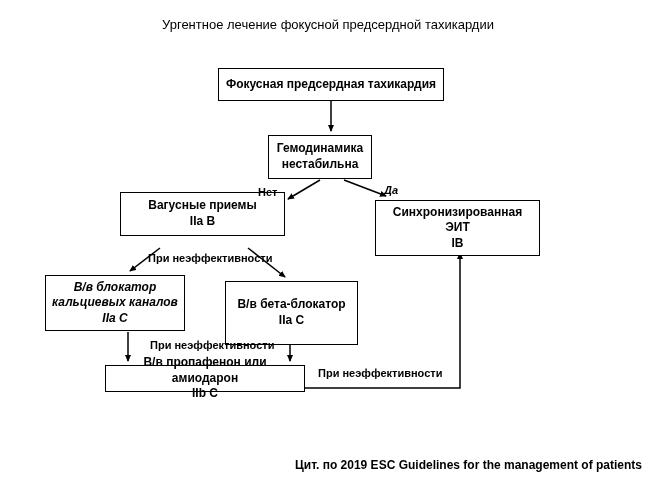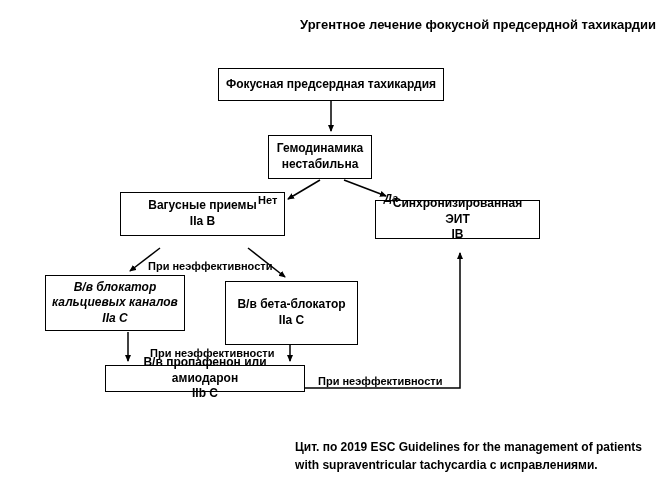--- a/index.html
+++ b/index.html
@@ -6,50 +6,50 @@
   #canvas{
     position:relative;
     width:656px;height:493px;
     background:#fff;
     font-family:"Liberation Sans", sans-serif;
     color:#000;
     overflow:hidden;
   }
   .title{
     position:absolute;top:17px;left:0;width:100%;
-    text-align:right;font-size:13px;font-weight:bold;
+    text-align:center;font-size:13px;font-weight:normal;
   }
   .box{
     position:absolute;
     border:1.6px solid #000;
     background:#fff;
     display:flex;flex-direction:column;
     justify-content:center;align-items:center;
     text-align:center;
     font-size:12px;font-weight:bold;line-height:1.3;
     box-sizing:border-box;
     padding:2px 6px;
   }
   .box-class:empty{display:none;}
   .edge-label{
     position:absolute;
-    font-size:11px;font-weight:bold;white-space:nowrap;margin-top:8px;
+    font-size:11px;font-weight:bold;white-space:nowrap;
   }
   .citation{
     position:absolute;right:14px;bottom:19px;
     text-align:left;font-size:12px;font-weight:bold;line-height:1.5;
   }
   #arrows{
     position:absolute;top:0;left:0;pointer-events:none;
   }
   
   #box-focal-at      {left:218px;top:68px; width:226px;height:33px;}
   #box-hemodynamics  {left:268px;top:135px;width:104px;height:44px;}
   #box-vagal         {left:120px;top:192px;width:165px;height:44px;}
-  #box-eit           {left:375px;top:200px;width:165px;height:39px;}
+  #box-eit           {left:375px;top:200px;width:165px;height:56px;}
   #box-ccb           {left:45px; top:275px;width:140px;height:56px;font-style:italic;}
   #box-bb            {left:225px;top:281px;width:133px;height:64px;}
   #box-propafenone   {left:105px;top:365px;width:200px;height:27px;}
   
   #label-no           {left:258px;top:186px;}
   #label-yes          {left:384px;top:184px;font-style:italic;}
   #label-ineffective-1{left:148px;top:252px;}
   #label-ineffective-2{left:150px;top:339px;}
   #label-ineffective-3{left:318px;top:367px;}
 </style>
@@ -112,16 +112,15 @@
   </div>
 
   <div class="edge-label" id="label-no">Нет</div>
   <div class="edge-label" id="label-yes">Да</div>
   <div class="edge-label" id="label-ineffective-1">При неэффективности</div>
   <div class="edge-label" id="label-ineffective-2">При неэффективности</div>
   <div class="edge-label" id="label-ineffective-3">При неэффективности</div>
 
   <div class="citation">
     <div>Цит. по 2019 ESC Guidelines for the management of patients</div>
-    <div>with supraventricular tachycardia с исправлениями.</div>
   </div>
 
 </div>
 
 </body></html>

